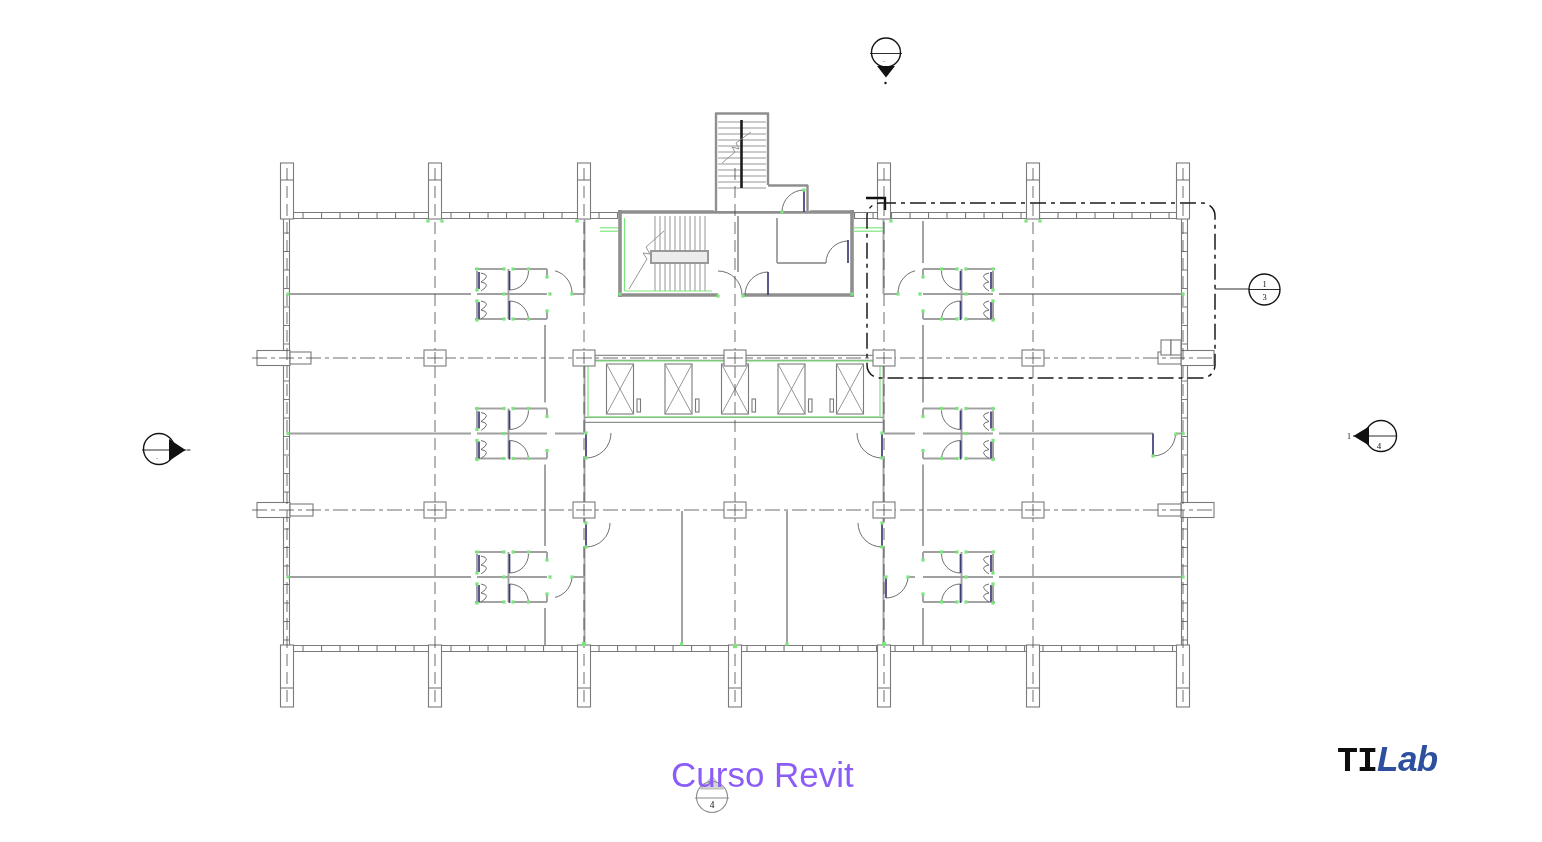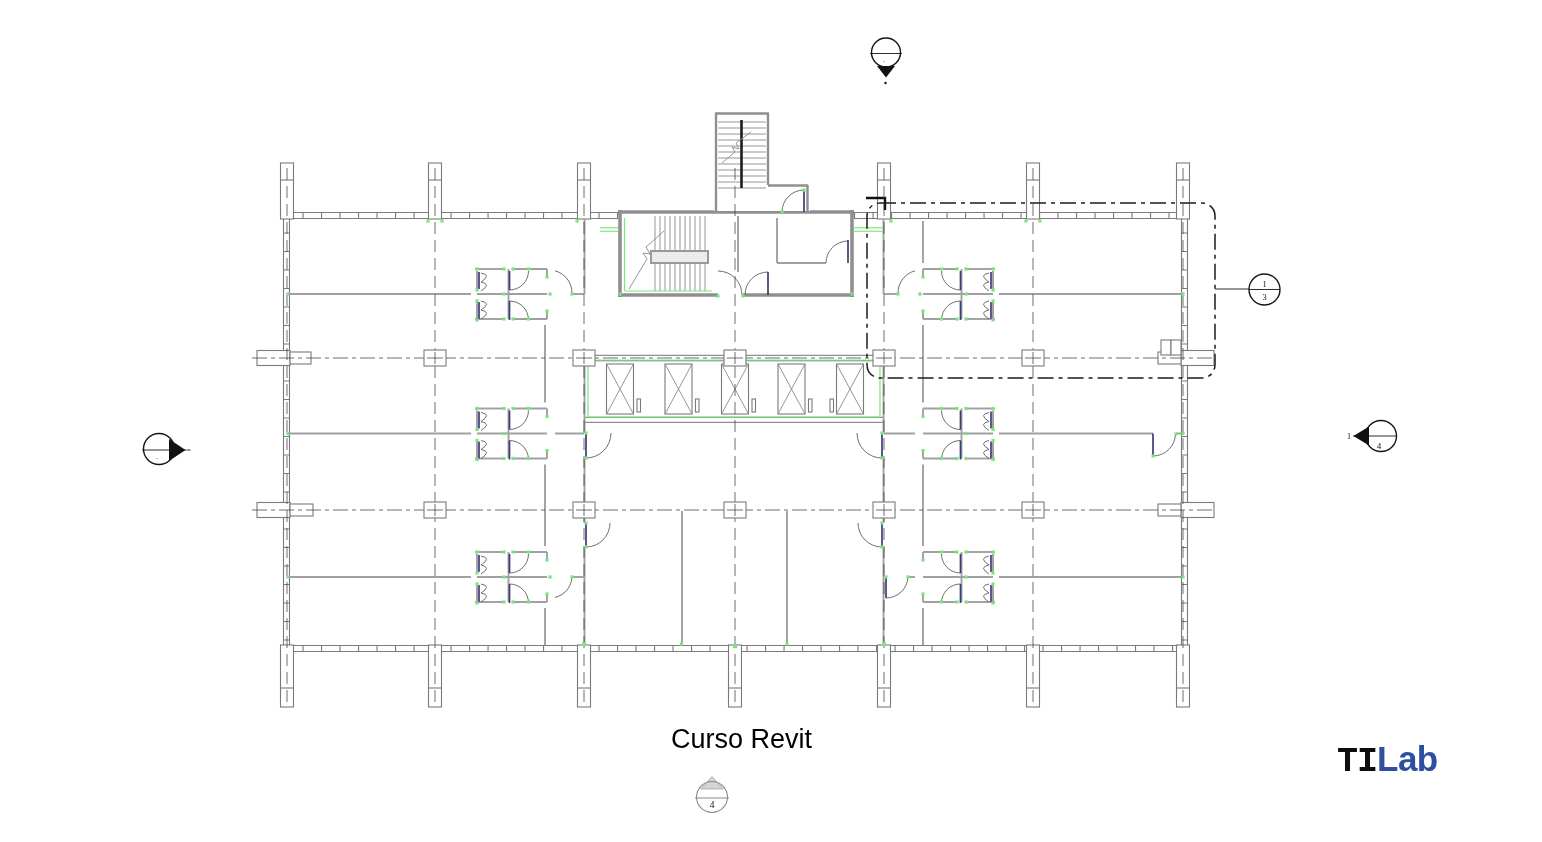--- a/index.html
+++ b/index.html
@@ -26,25 +26,25 @@
   .callout{stroke:#1b1b1b;stroke-width:1.5;fill:none;stroke-dasharray:16 5 4 5;}
   .mk  {stroke:#151515;stroke-width:1.4;fill:none;}
   .mkl {stroke:#151515;stroke-width:0.9;fill:none;}
   .mkf {fill:#111111;stroke:none;}
   .mkg {stroke:#8a8a8a;stroke-width:1.1;fill:none;}
   .mktri{fill:#d4d4d4;stroke:#aaaaaa;stroke-width:0.8;}
   .num {font-family:"Liberation Serif",serif;fill:#111;}
   .tiny{font-family:"Liberation Sans",sans-serif;fill:#555;}
 
   
-  #view-title{position:absolute;left:671px;top:724px;font-size:27px;color:#000000;
+  #view-title{position:absolute;left:671px;top:755px;font-size:35px;color:#8b5cf6;
               letter-spacing:0px;white-space:nowrap;}
   #logo{position:absolute;left:1337px;top:739px;font-size:35px;white-space:nowrap;}
   #logo .p1{font-weight:700;color:#0d0d0d;letter-spacing:-1px;font-family:Liberation Mono, monospace;}
-  #logo .p2{font-weight:700;color:#2d4f9e;letter-spacing:-0.5px;}
+  #logo .p2{font-weight:700;font-style:italic;color:#2d4f9e;letter-spacing:-0.5px;}
 </style>
 </head>
 <body>
 
 <div id="stage">
 
 <svg id="plan" width="1542" height="842" viewBox="0 0 1542 842" xmlns="http://www.w3.org/2000/svg">
 
   <defs>
 

